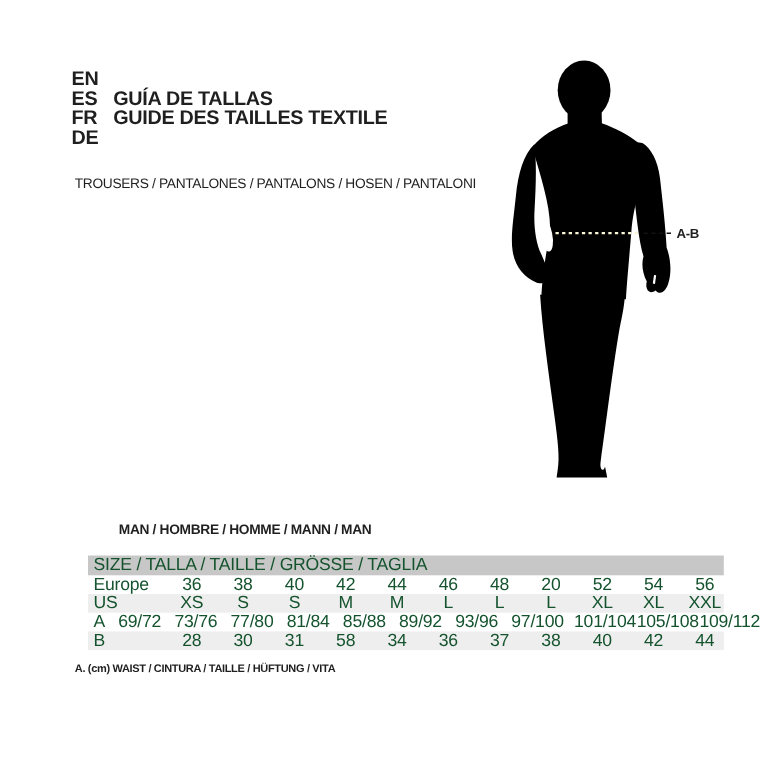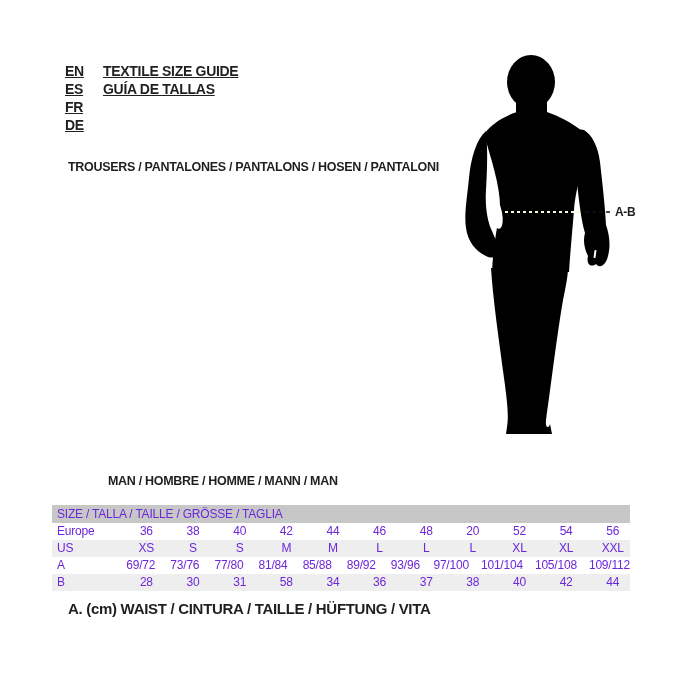--- a/index.html
+++ b/index.html
@@ -2,55 +2,55 @@
 <html><head>
 <meta charset="utf-8">
 <style>
   html,body{margin:0;padding:0;background:#fff;}
   .canvas{
     position:relative;width:700px;height:700px;background:#ffffff;overflow:hidden;
     font-family:"Liberation Sans",sans-serif;color:#1f1f1f;
   }
   
   .lang-block{position:absolute;left:65px;top:62px;}
-  .lang-row{display:flex;height:18px;line-height:18px;font-weight:bold;font-size:14px;letter-spacing:-0.3px;text-decoration:underline;}
+  .lang-row{display:flex;height:18px;line-height:18px;font-weight:bold;font-size:18px;letter-spacing:-0.3px;}
   .lang-code{width:38px;}
   
-  .garment-title{position:absolute;left:68px;top:160px;font-weight:bold;font-size:12.5px;letter-spacing:-0.3px;}
+  .garment-title{position:absolute;left:68px;top:160px;font-weight:normal;font-size:12.5px;letter-spacing:-0.3px;}
   .gender-title{position:absolute;left:68px;top:474px;font-weight:bold;font-size:12.5px;letter-spacing:-0.3px;padding-left:40px;}
   
   .figure{position:absolute;left:440px;top:50px;width:232px;height:412px;}
   
-  .size-table{position:absolute;left:52px;top:505px;width:578px;font-size:12px;letter-spacing:-0.2px;color:#6d28d9;}
+  .size-table{position:absolute;left:80px;top:505px;width:578px;font-size:16px;letter-spacing:-0.2px;color:#14532d;}
   .thead{height:18px;line-height:18px;background:#c7c7c7;padding-left:5px;box-sizing:border-box;}
   .trow{display:flex;height:17px;line-height:17px;}
   .trow.striped{background:#eeeeee;}
   .tlabel{width:83px;padding-left:5px;box-sizing:border-box;}
   .tcell{width:45px;text-align:center;margin-left:12px;}
   
   .notes{position:absolute;left:68px;top:600px;}
-  .note-line{height:18px;line-height:18px;font-weight:bold;font-size:15px;letter-spacing:-0.3px;}
+  .note-line{height:18px;line-height:18px;font-weight:bold;font-size:10px;letter-spacing:-0.3px;}
   .ab-label{font-size:12px;font-weight:600;letter-spacing:-0.3px;}
 </style>
 </head>
 <body>
 
 <div class="canvas">
 
   <div class="lang-block" id="langBlock">
       <div class="lang-row">
         <span class="lang-code">EN</span>
-        <span>TEXTILE SIZE GUIDE</span>
       </div>
       <div class="lang-row">
         <span class="lang-code">ES</span>
         <span>GUÍA DE TALLAS</span>
       </div>
       <div class="lang-row">
         <span class="lang-code">FR</span>
+        <span>GUIDE DES TAILLES TEXTILE</span>
       </div>
       <div class="lang-row">
         <span class="lang-code">DE</span>
       </div>
     </div>
 
   <div class="garment-title">TROUSERS / PANTALONES / PANTALONS / HOSEN / PANTALONI</div>
 
   <svg class="figure" viewBox="440 50 232 412" xmlns="http://www.w3.org/2000/svg">
 

